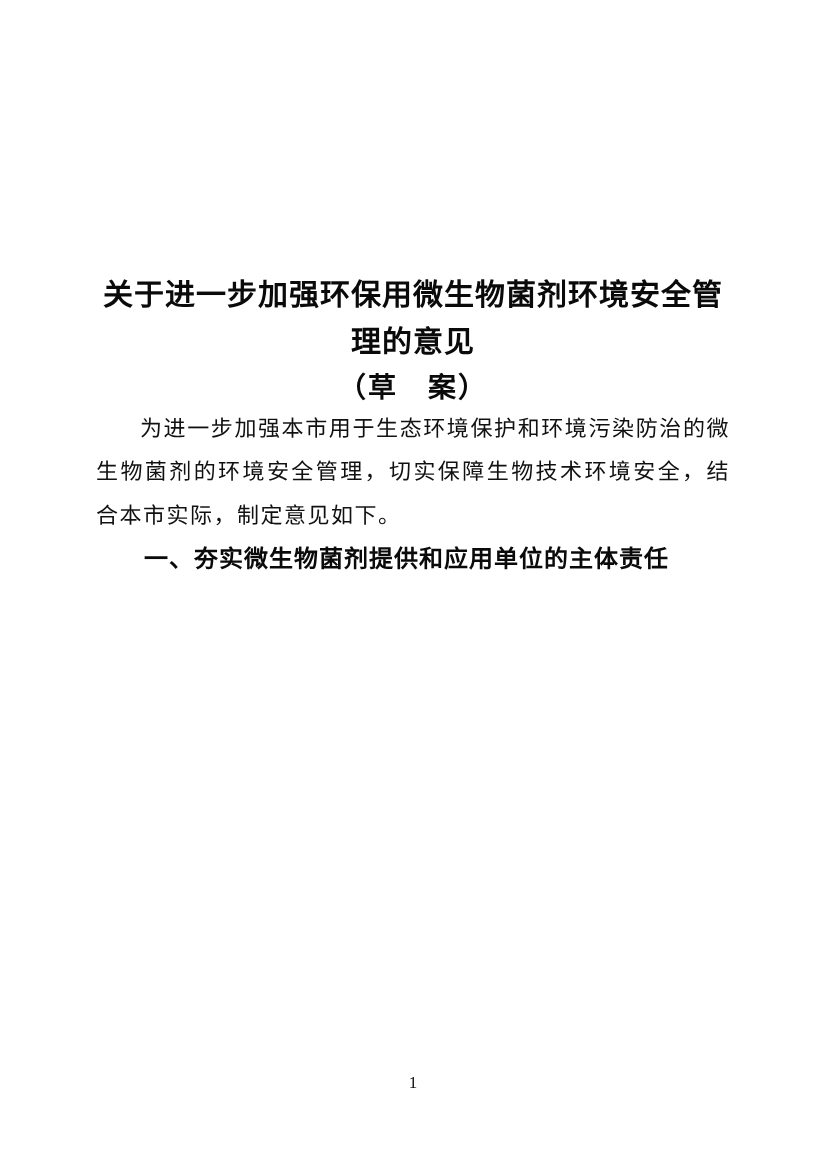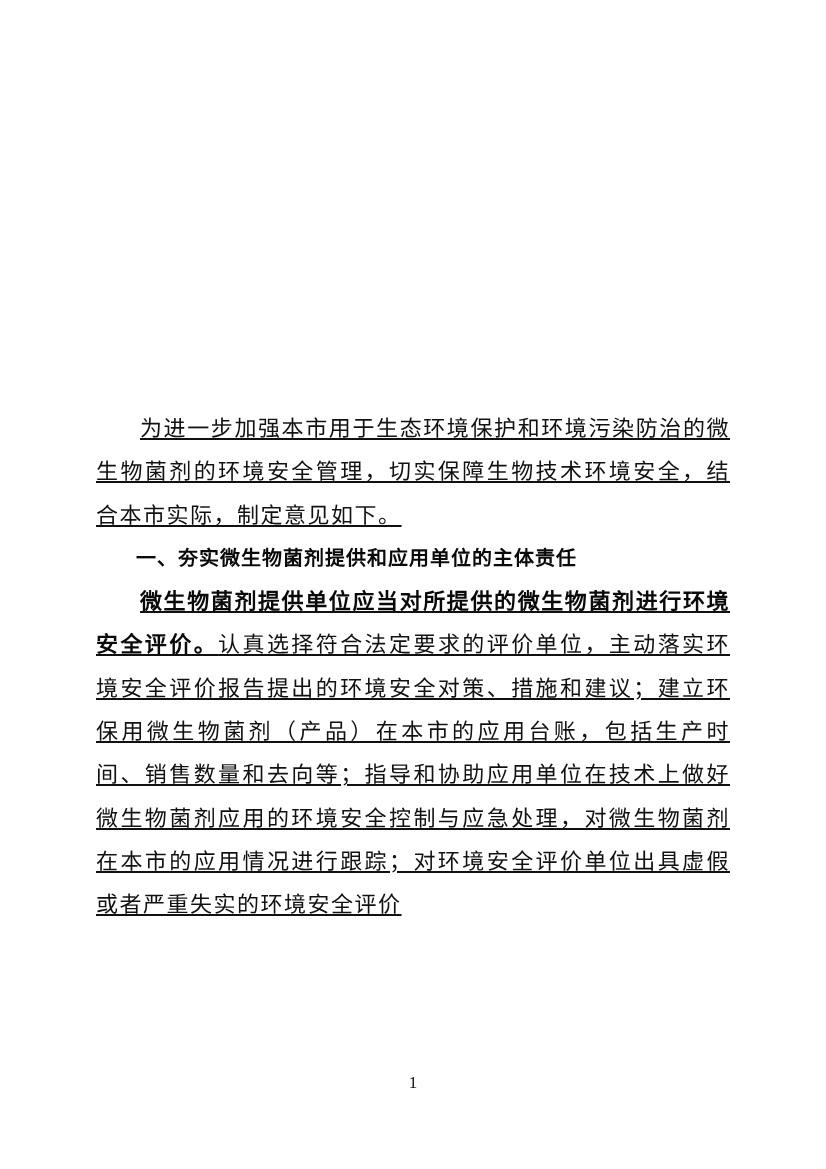--- a/index.html
+++ b/index.html
@@ -48,26 +48,25 @@
     width: 634px;
     font-size: 22px;
     line-height: 43.3px;
     text-align: justify;
     text-justify: inter-character;
   }
   .body-block p {
     margin: 0;
     text-indent: 2em;
     letter-spacing: 1.5px;
-    text-decoration: underline;
   }
   .section-heading {
     margin: 0;
     text-indent: 2em;
-    font-size: 20px;
+    font-size: 24px;
     line-height: 43.3px;
     font-weight: bold;
     letter-spacing: 1px;
     font-family: "Liberation Sans", "DejaVu Sans", sans-serif;
     color: #0a0a0a;
   }
   .lead-bold {
     font-weight: bold;
     font-family: "Liberation Sans", "DejaVu Sans", sans-serif;
     color: #0a0a0a;
@@ -81,25 +80,28 @@
     font-size: 17px;
     line-height: 24px;
     color: #111111;
   }
 </style>
 </head>
 <body>
 
 <div class="page">
 
+  <div class="title-block">
+    <h1 class="doc-title">关于进一步加强环保用微生物菌剂环境安全管理的意见</h1>
+    <h2 class="doc-subtitle">（草　案）</h2>
+  </div>
 
   <div class="body-block">
     <p>为进一步加强本市用于生态环境保护和环境污染防治的微生物菌剂的环境安全管理，切实保障生物技术环境安全，结合本市实际，制定意见如下。</p>
 
     <h3 class="section-heading">一、夯实微生物菌剂提供和应用单位的主体责任</h3>
 
 
-    <p><span class="lead-bold">微生物菌剂提供单位应当对所提供的微生物菌剂进行环境安全评价。</span><span>认真选择符合法定要求的评价单位，主动落实环境安全评价报告提出的环境安全对策、措施和建议；建立环保用微生物菌剂（产品）在本市的应用台账，包括生产时间、销售数量和去向等；指导和协助应用单位在技术上做好微生物菌剂应用的环境安全控制与应急处理，对微生物菌剂在本市的应用情况进行跟踪；对环境安全评价单位出具虚假或者严重失实的环境安全评价</span></p>
   </div>
 
   <div class="page-number">1</div>
 
 </div>
 
 </body></html>

